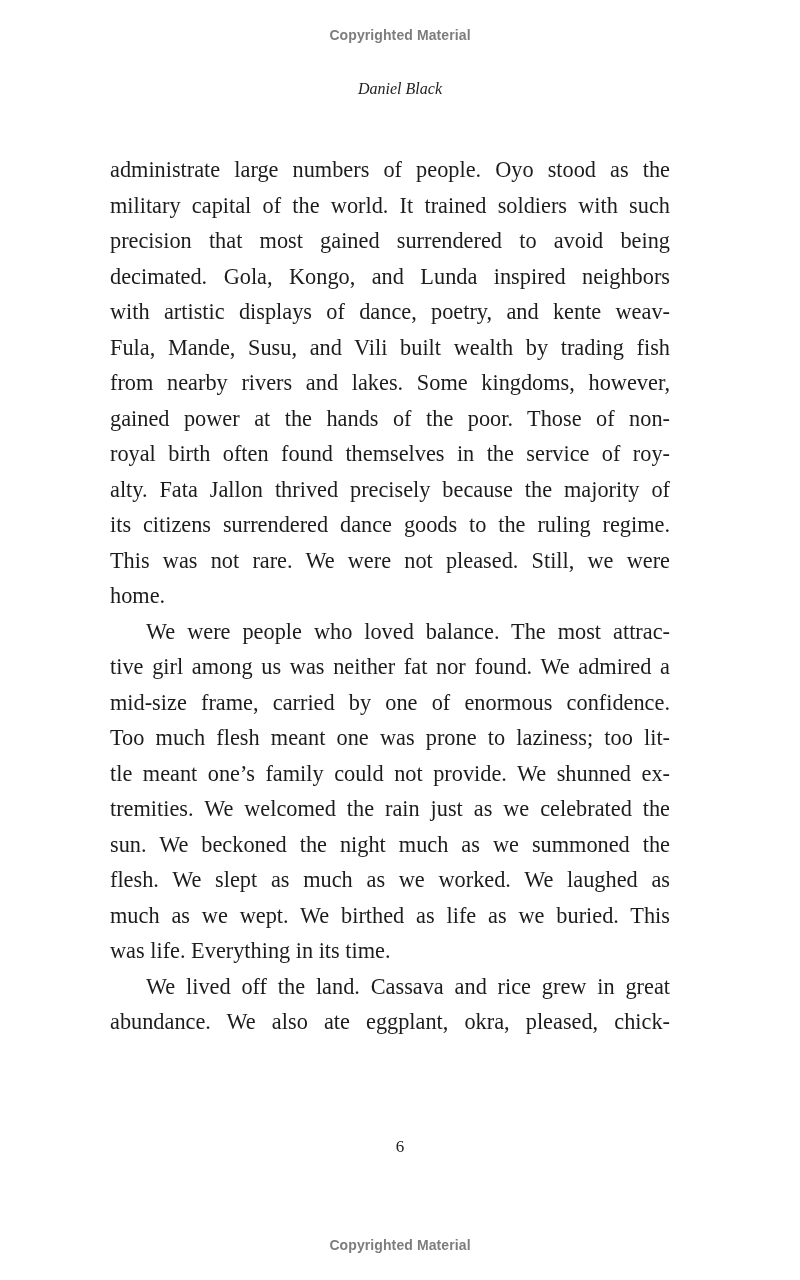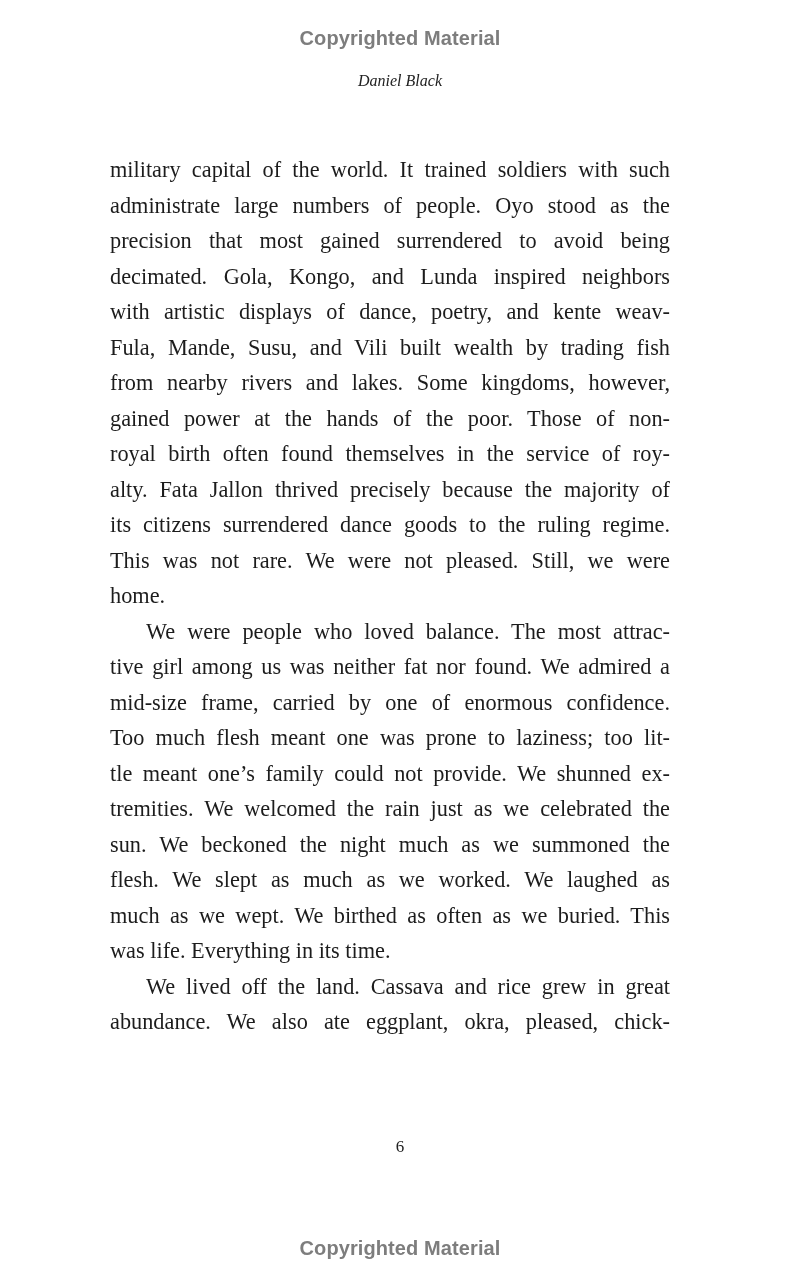--- a/index.html
+++ b/index.html
@@ -13,29 +13,29 @@
       position: relative;
       overflow: hidden;
     }
     .watermark {
       position: absolute;
       left: 0;
       width: 800px;
       text-align: center;
       font-family: "Liberation Sans", sans-serif;
       font-weight: bold;
-      font-size: 20px;
+      font-size: 14px;
       color: #7d7d7d;
       letter-spacing: 0.1px;
     }
     .watermark.top { top: 27px; }
     .watermark.bottom { top: 1237px; }
     .running-head {
       position: absolute;
-      top: 72px;
+      top: 80px;
       left: 0;
       width: 800px;
       text-align: center;
       font-family: "Liberation Serif", serif;
       font-style: italic;
       font-size: 16px;
       color: #222;
     }
     .body-text {
       position: absolute;
@@ -74,22 +74,22 @@
 </head>
 <body>
 
 <div class="watermark top">Copyrighted Material</div>
 
 <div class="running-head">Daniel Black</div>
 
 <div class="body-text">
 
   <div>
+    <span class="line">administrate large numbers of people. Oyo stood as the</span>
     <span class="line">military capital of the world. It trained soldiers with such</span>
-    <span class="line">administrate large numbers of people. Oyo stood as the</span>
     <span class="line">precision that most gained surrendered to avoid being</span>
     <span class="line">decimated. Gola, Kongo, and Lunda inspired neighbors</span>
     <span class="line">with artistic displays of dance, poetry, and kente weav-</span>
     <span class="line">Fula, Mande, Susu, and Vili built wealth by trading fish</span>
     <span class="line">from nearby rivers and lakes. Some kingdoms, however,</span>
     <span class="line">gained power at the hands of the poor. Those of non-</span>
     <span class="line">royal birth often found themselves in the service of roy-</span>
     <span class="line">alty. Fata Jallon thrived precisely because the majority of</span>
     <span class="line">its citizens surrendered dance goods to the ruling regime.</span>
     <span class="line">This was not rare. We were not pleased. Still, we were</span>
@@ -98,21 +98,21 @@
 
   <div>
     <span class="line indent">We were people who loved balance. The most attrac-</span>
     <span class="line">tive girl among us was neither fat nor found. We admired a</span>
     <span class="line">mid-size frame, carried by one of enormous confidence.</span>
     <span class="line">Too much flesh meant one was prone to laziness; too lit-</span>
     <span class="line">tle meant one’s family could not provide. We shunned ex-</span>
     <span class="line">tremities. We welcomed the rain just as we celebrated the</span>
     <span class="line">sun. We beckoned the night much as we summoned the</span>
     <span class="line">flesh. We slept as much as we worked. We laughed as</span>
-    <span class="line">much as we wept. We birthed as often as we buried. This</span>
+    <span class="line">much as we wept. We birthed as life as we buried. This</span>
     <span class="line last">was life. Everything in its time.</span>
   </div>
 
   <div>
     <span class="line indent">We lived off the land. Cassava and rice grew in great</span>
     <span class="line">abundance. We also ate eggplant, okra, pleased, chick-</span>
   </div>
 </div>
 
 <div class="page-number">6</div>

